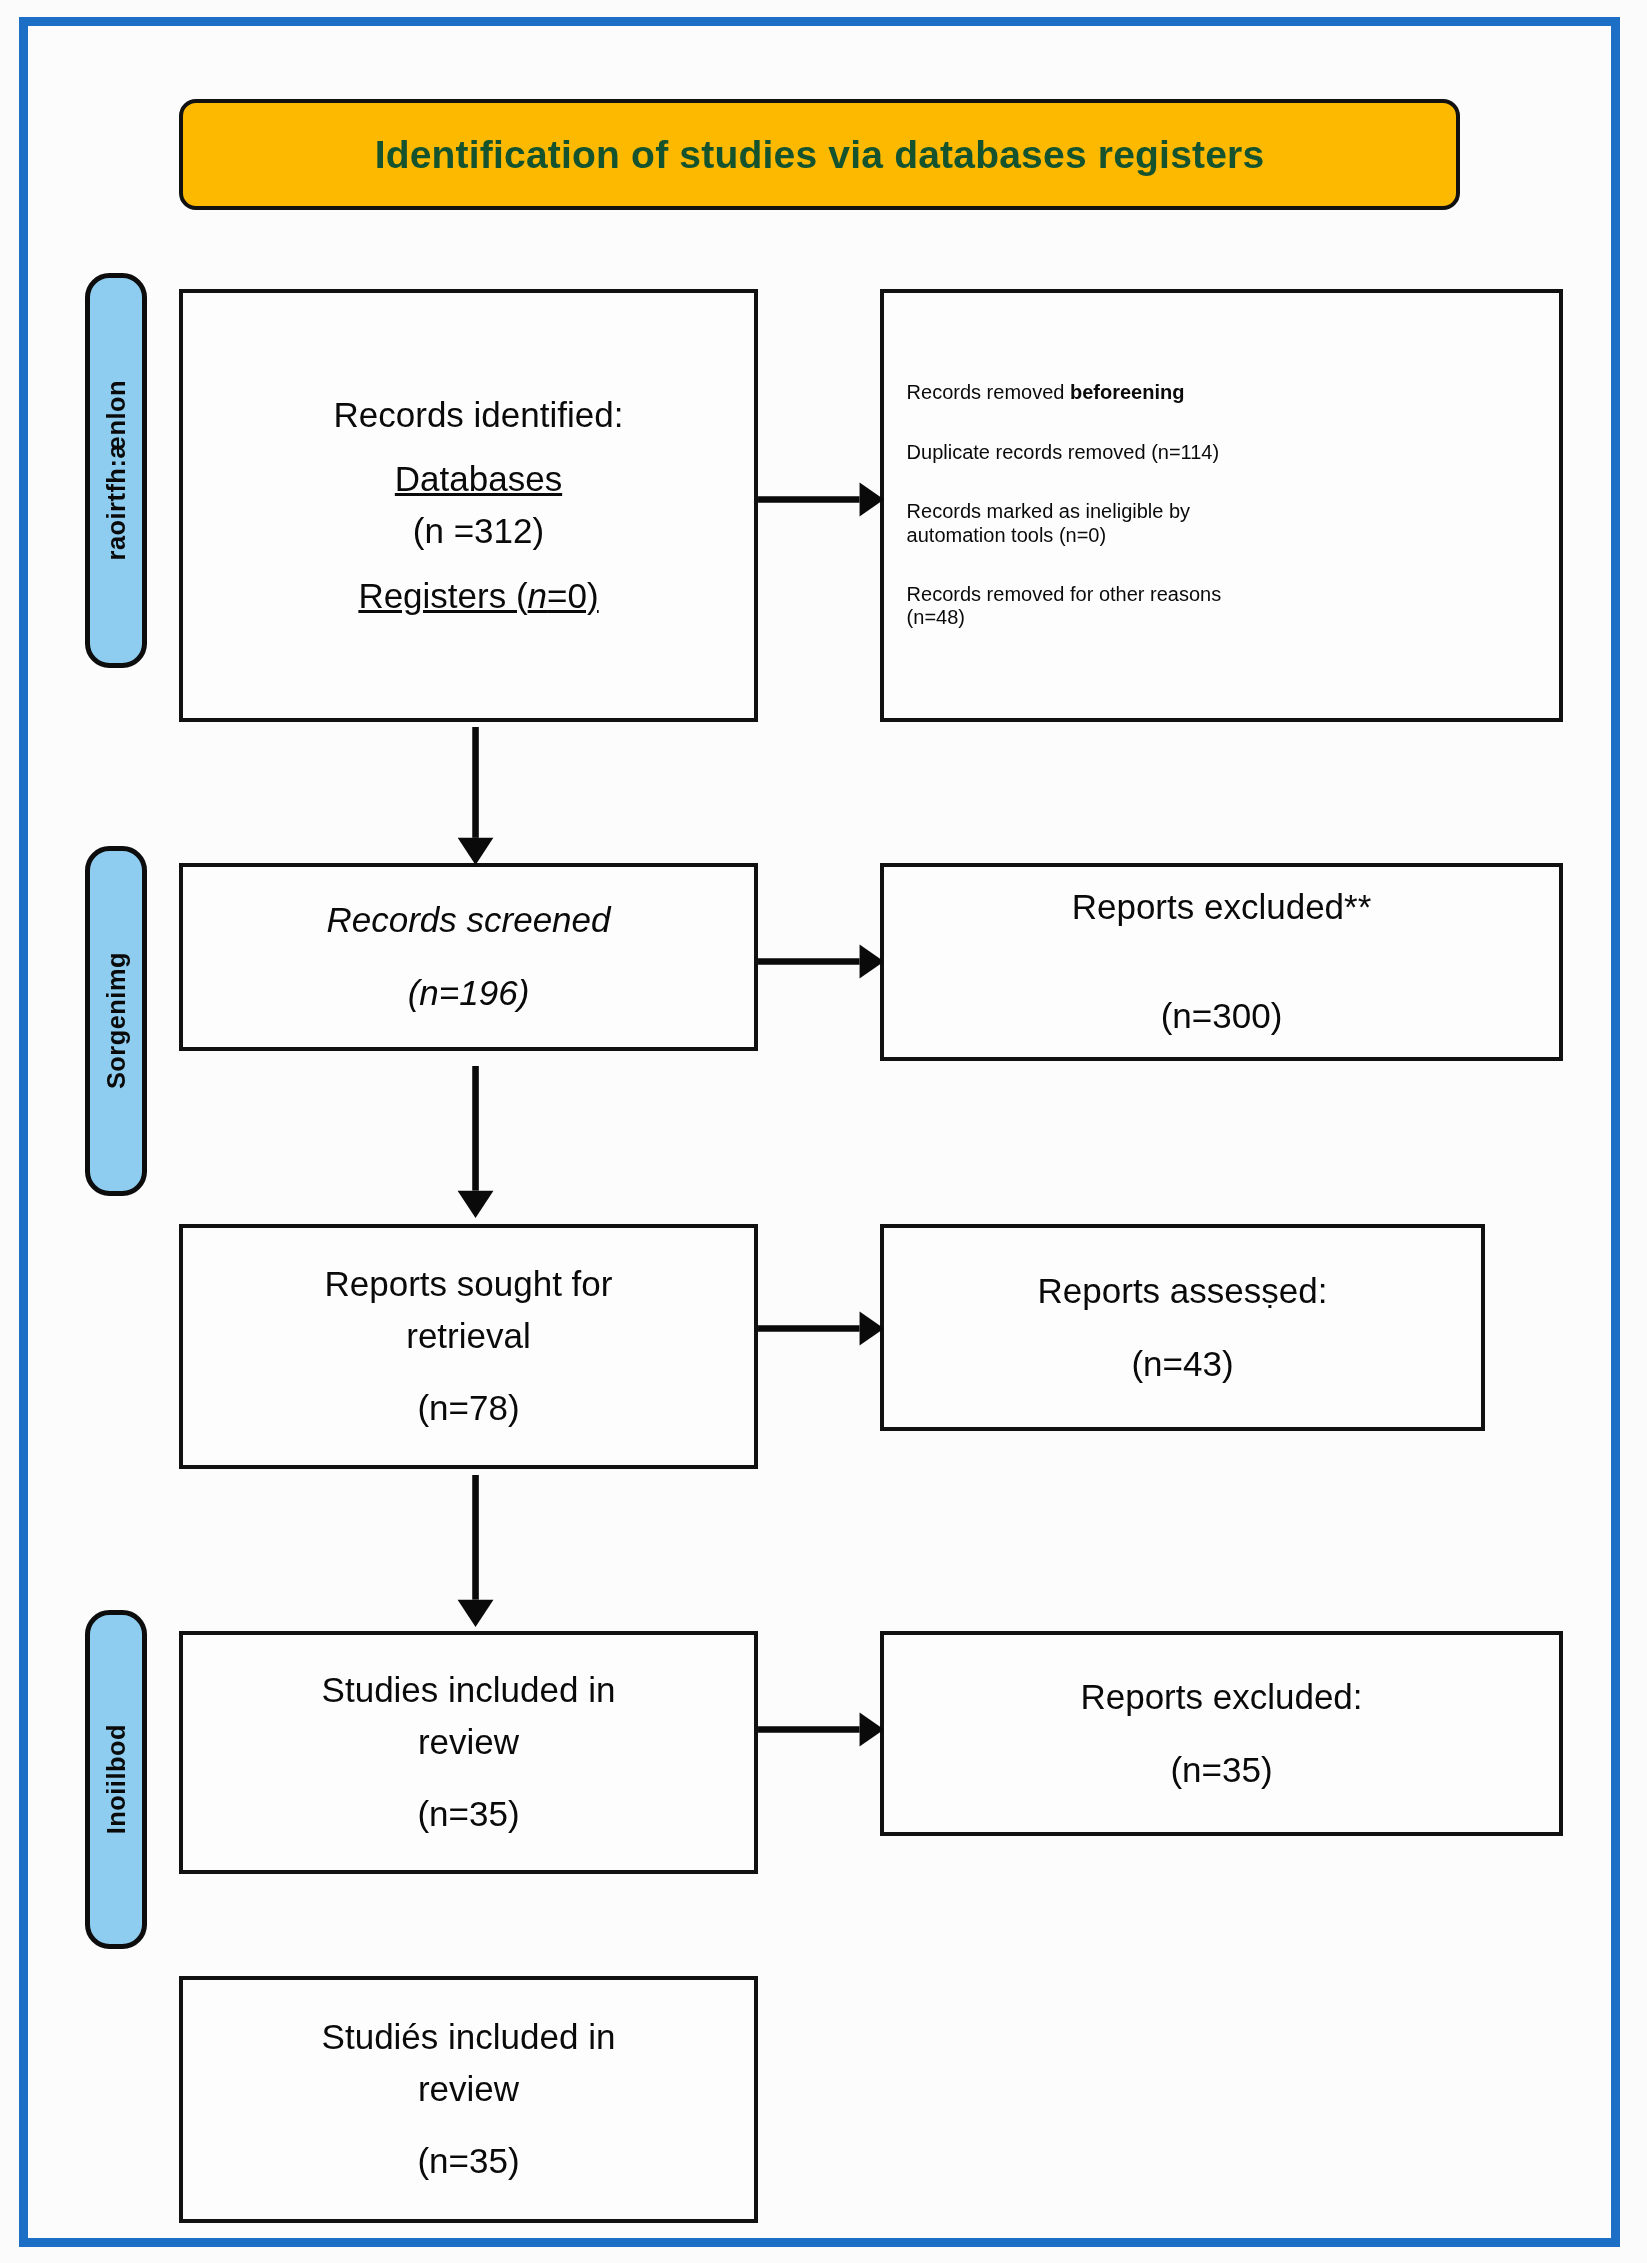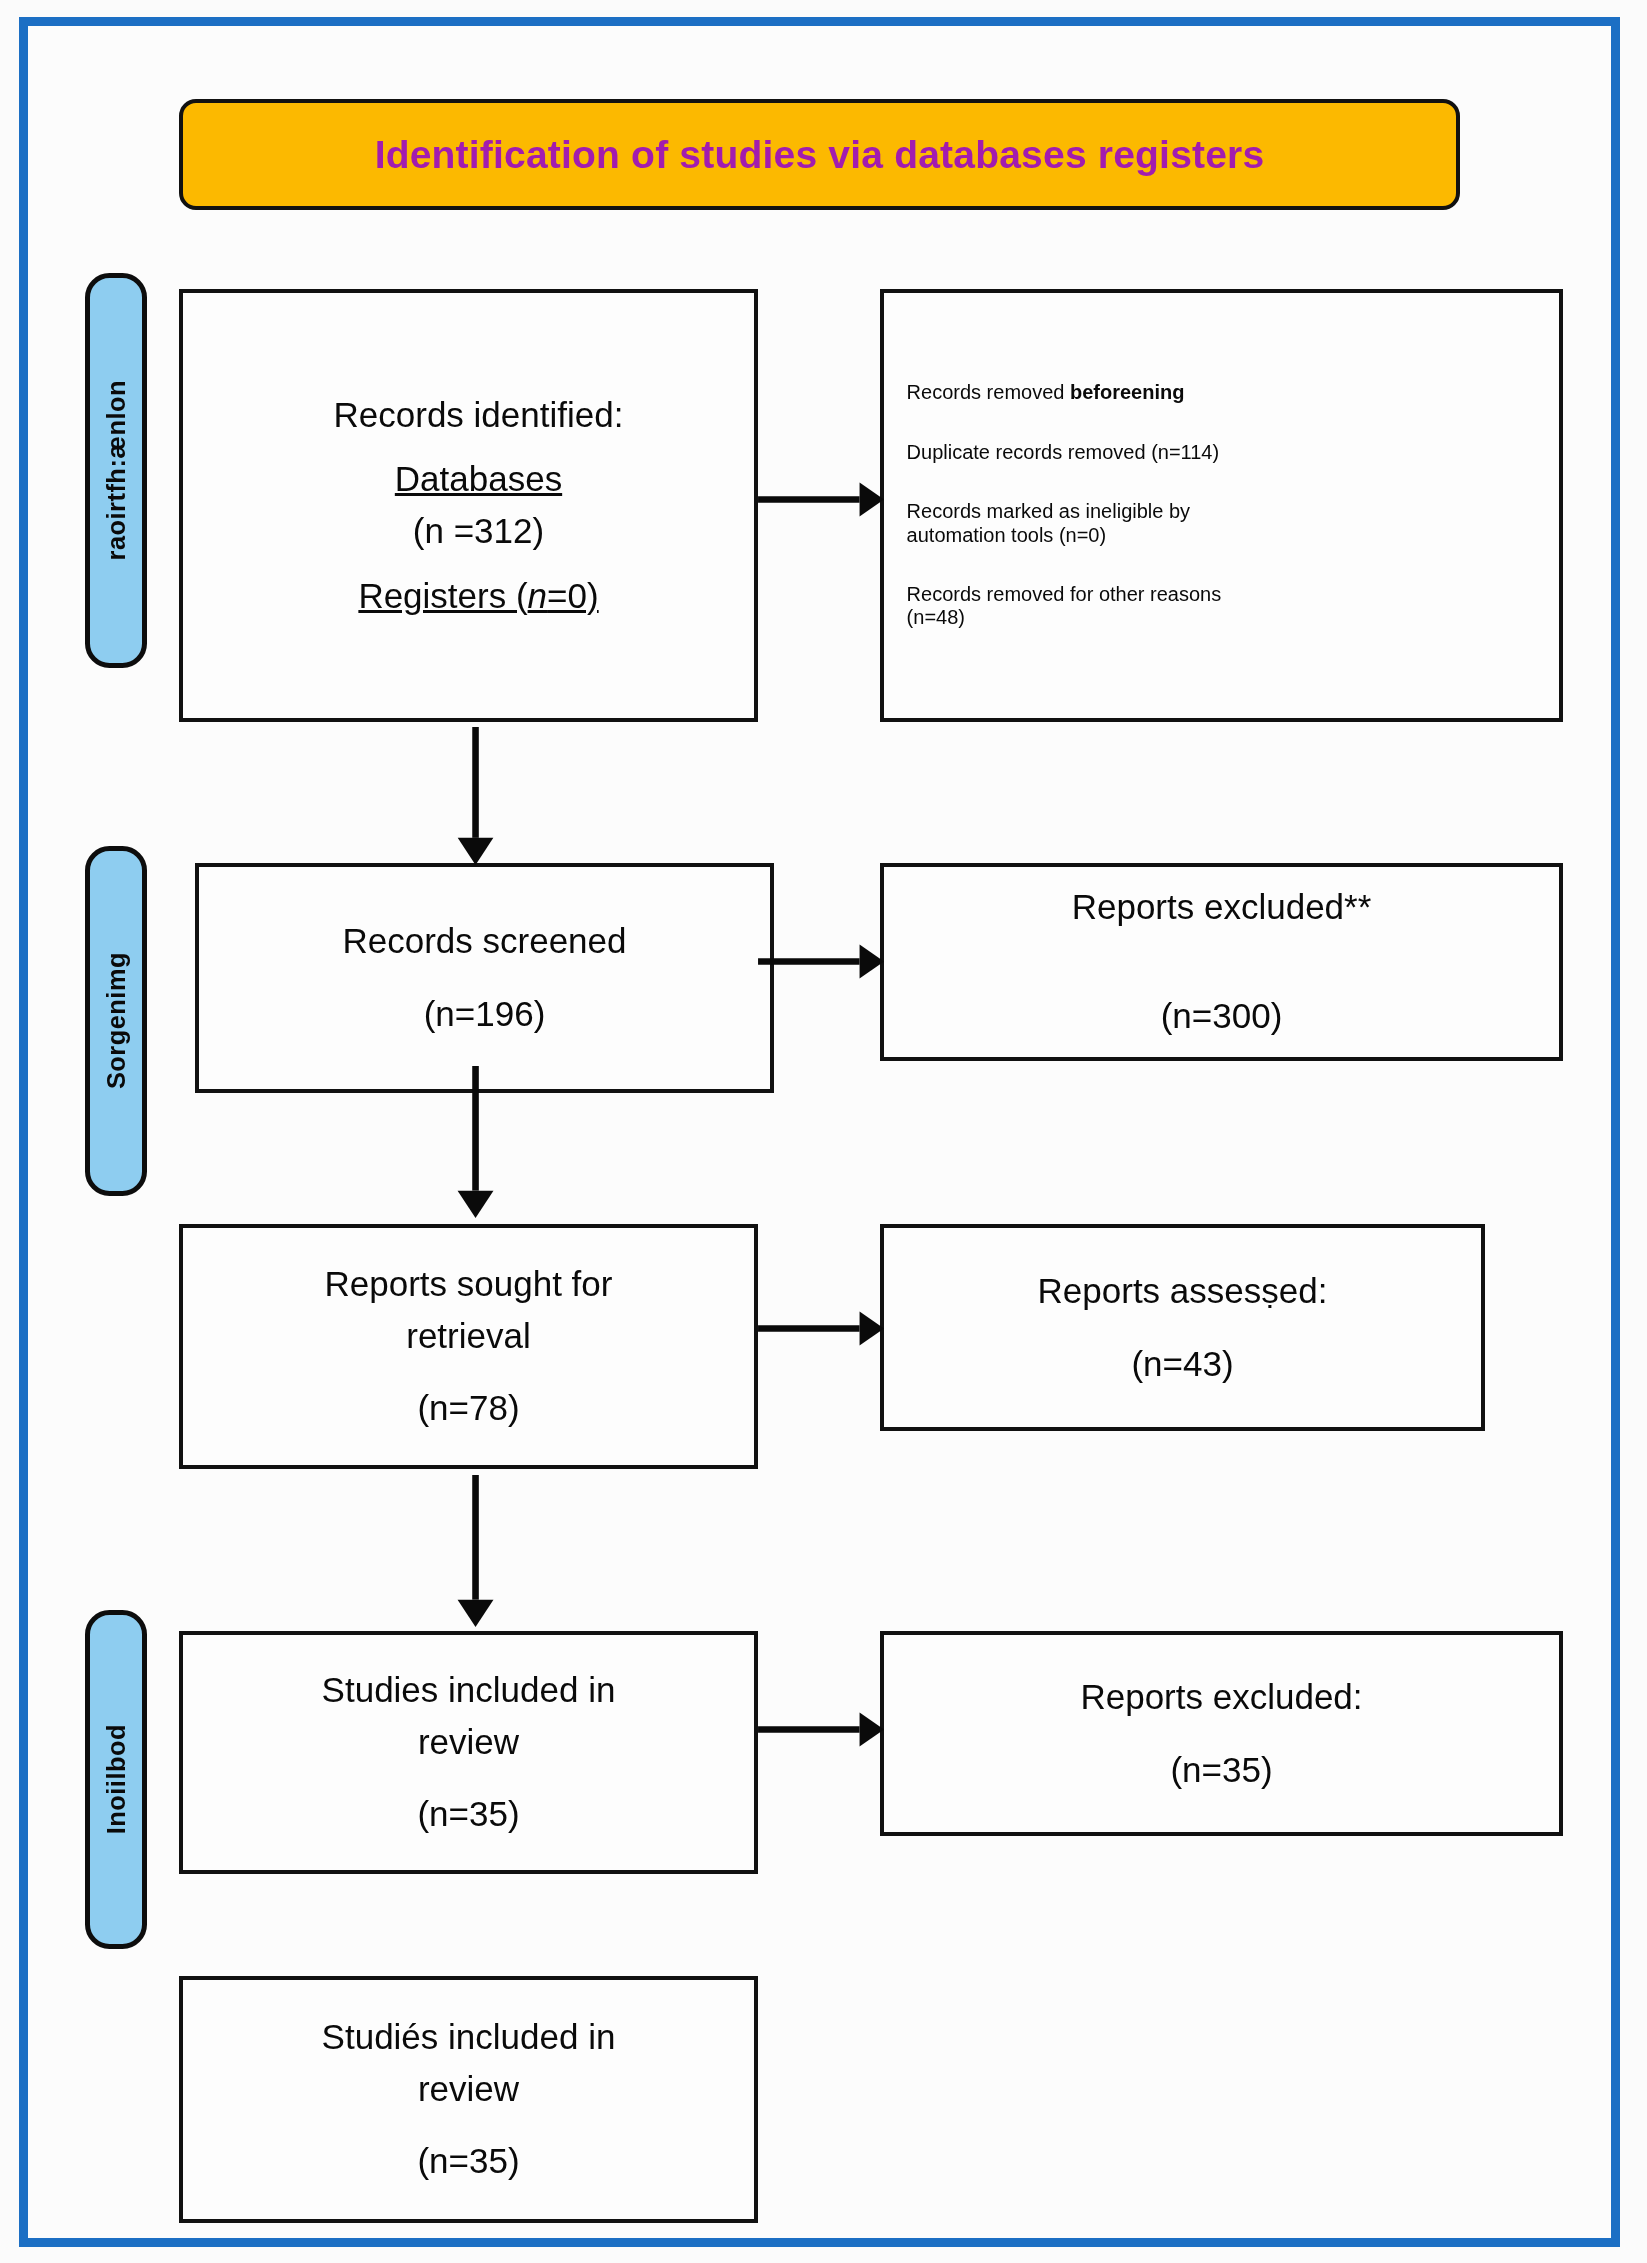--- a/index.html
+++ b/index.html
@@ -42,21 +42,21 @@
     border: 4.7px solid #111111;
     border-radius: 17px;
     box-sizing: border-box;
     display: flex;
     align-items: center;
     justify-content: center;
   }
   .header-banner .title {
     font-size: 39px;
     font-weight: bold;
-    color: #a21caf;
+    color: #14532d;
     letter-spacing: 0.2px;
     white-space: nowrap;
   }
 
   
   .stage-bar {
     position: absolute;
     left: 85px;
     width: 62px;
     background: #8ecdf0;
@@ -105,21 +105,21 @@
   }
   .line.spaced { margin-top: 28px; text-decoration: underline; }
   .line.spaced-sm { margin-top: 36px; }
   .line.tight { margin-top: 15px; }
   .ital { font-style: italic; }
 
   
   .box-identified   { left: 179px;  top: 289px;  width: 579px;  height: 433px; padding-left: 20px; }
   .box-removed      { left: 880px;  top: 289px;  width: 683px;  height: 433px; }
   
-  .box-screened     { left: 195px;  top: 863px;  width: 579px;  height: 230px; }
+  .box-screened     { left: 179px;  top: 863px;  width: 579px;  height: 188px; font-style: italic; }
   .box-excluded-2   { left: 880px;  top: 863px;  width: 683px;  height: 198px; gap: 36px; }
   
   .box-sought       { left: 179px;  top: 1224px; width: 579px;  height: 245px; }
   .box-assessed     { left: 880px;  top: 1224px; width: 605px;  height: 207px; }
   
   .box-included     { left: 179px;  top: 1631px; width: 579px;  height: 243px; }
   .box-excluded-4   { left: 880px;  top: 1631px; width: 683px;  height: 205px; }
   
   .box-included-2   { left: 179px;  top: 1976px; width: 579px;  height: 247px; }
 

